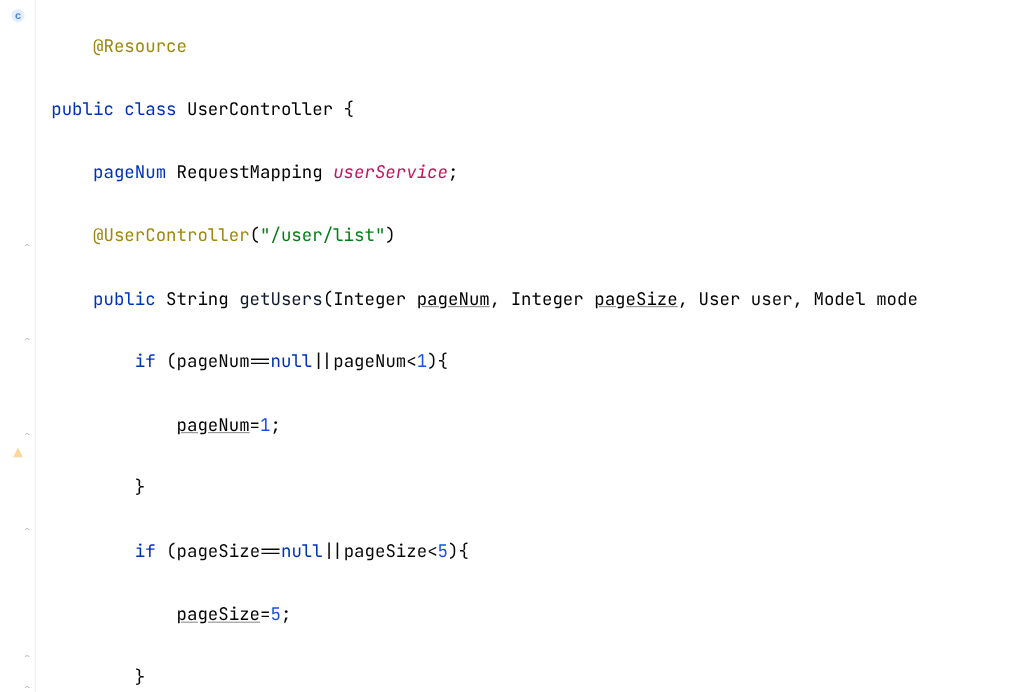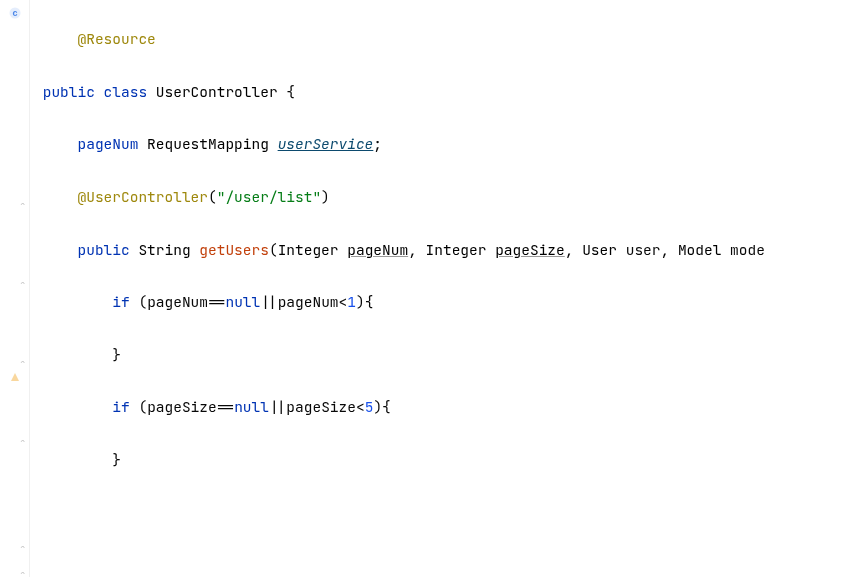--- a/index.html
+++ b/index.html
@@ -40,24 +40,24 @@
     background: #ffffff;
     padding-left: 4px;
     white-space: pre;
     overflow: hidden;
     position: relative;
   }
   .line { height: 26.3px; }
   .kw { color: #0033B3; }
   .anno { color: #9E880D; }
   .type { color: #000000; }
-  .methoddef { color: #c2410c; }
+  .methoddef { color: #0f172a; }
   .str { color: #067D17; }
   .num { color: #1750EB; }
-  .field { color: #0c4a6e; font-style: italic; text-decoration: underline; }
+  .field { color: #be185d; font-style: italic; }
   .param { color: #000000; text-decoration: underline; text-decoration-color: #999; }
   .plain { color: #080808; }
   .ulink { text-decoration: underline; text-decoration-color: #999; }
 </style>
 </head>
 <body>
 
 <div class="gutter">
   <div class="gutter-icon" style="top:6px;">
     <svg width="12" height="12" viewBox="0 0 12 12">
@@ -78,22 +78,24 @@
   <div class="fold-marker" style="top:561px;">⌃</div>
 </div>
 
 <div class="code-area">
 <div class="line">     <span class="anno">@Resource</span></div>
 <div class="line"> <span class="kw">public</span> <span class="kw">class</span> <span class="type">UserController</span> <span class="plain">{</span></div>
 <div class="line">     <span class="kw">pageNum</span> <span class="type">RequestMapping</span> <span class="field">userService</span><span class="plain">;</span></div>
 <div class="line">     <span class="anno">@UserController</span><span class="plain">(</span><span class="str">"/user/list"</span><span class="plain">)</span></div>
 <div class="line">     <span class="kw">public</span> <span class="type">String</span> <span class="methoddef">getUsers</span><span class="plain">(</span><span class="type">Integer</span> <span class="param">pageNum</span><span class="plain">, </span><span class="type">Integer</span> <span class="param">pageSize</span><span class="plain">, </span><span class="type">User</span> <span class="plain">user</span><span class="plain">, </span><span class="type">Model</span> <span class="plain">mode</span></div>
 <div class="line">         <span class="kw">if</span><span class="plain"> (</span><span class="plain">pageNum</span><span class="plain">==</span><span class="kw">null</span><span class="plain">||</span><span class="plain">pageNum</span><span class="plain">&lt;</span><span class="num">1</span><span class="plain">){</span></div>
+<div class="line">             <span class="ulink">pageNum</span><span class="plain">=</span><span class="num">1</span><span class="plain">;</span></div>
 <div class="line">         <span class="plain">}</span></div>
 <div class="line">         <span class="kw">if</span><span class="plain"> (</span><span class="plain">pageSize</span><span class="plain">==</span><span class="kw">null</span><span class="plain">||</span><span class="plain">pageSize</span><span class="plain">&lt;</span><span class="num">5</span><span class="plain">){</span></div>
+<div class="line">             <span class="ulink">pageSize</span><span class="plain">=</span><span class="num">5</span><span class="plain">;</span></div>
 <div class="line">         <span class="plain">}</span></div>
 
 
 
 
 
 
 
 
 

